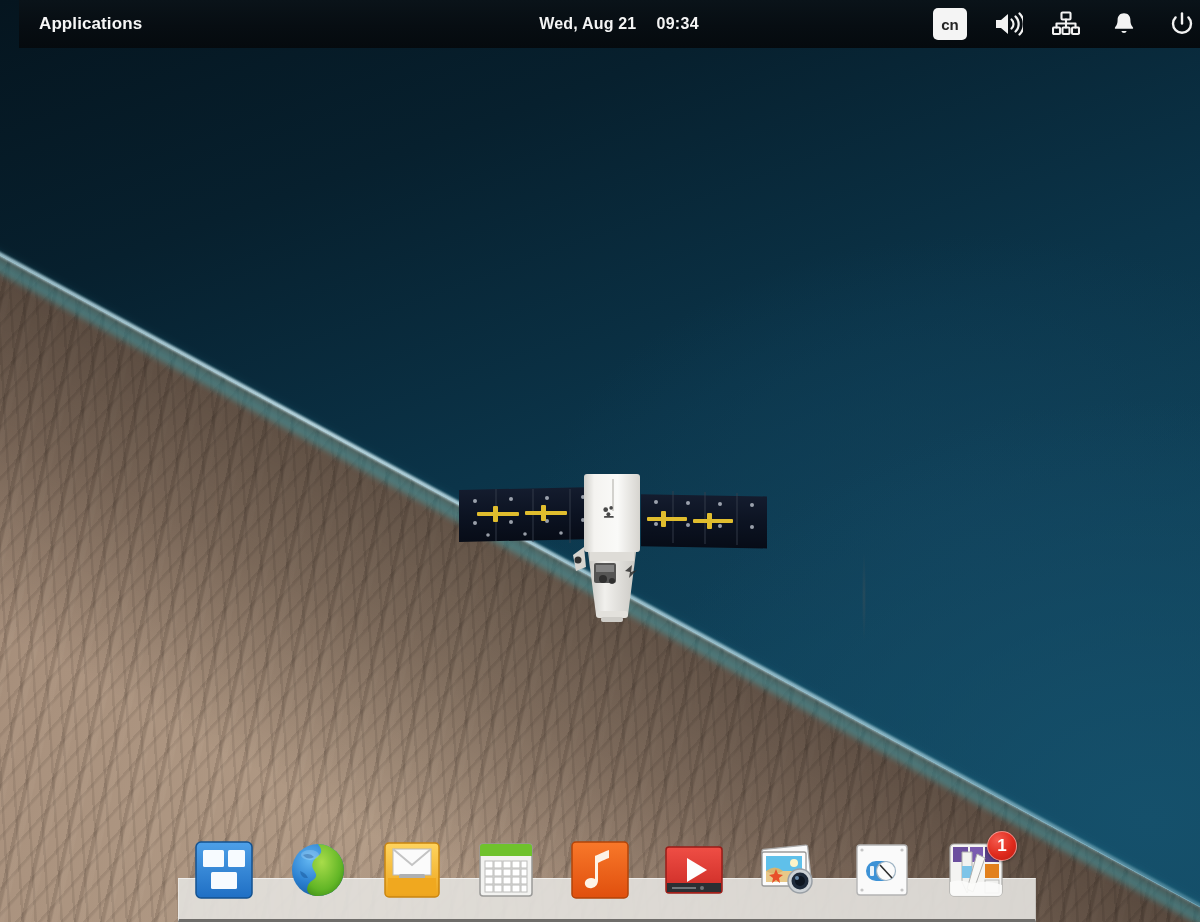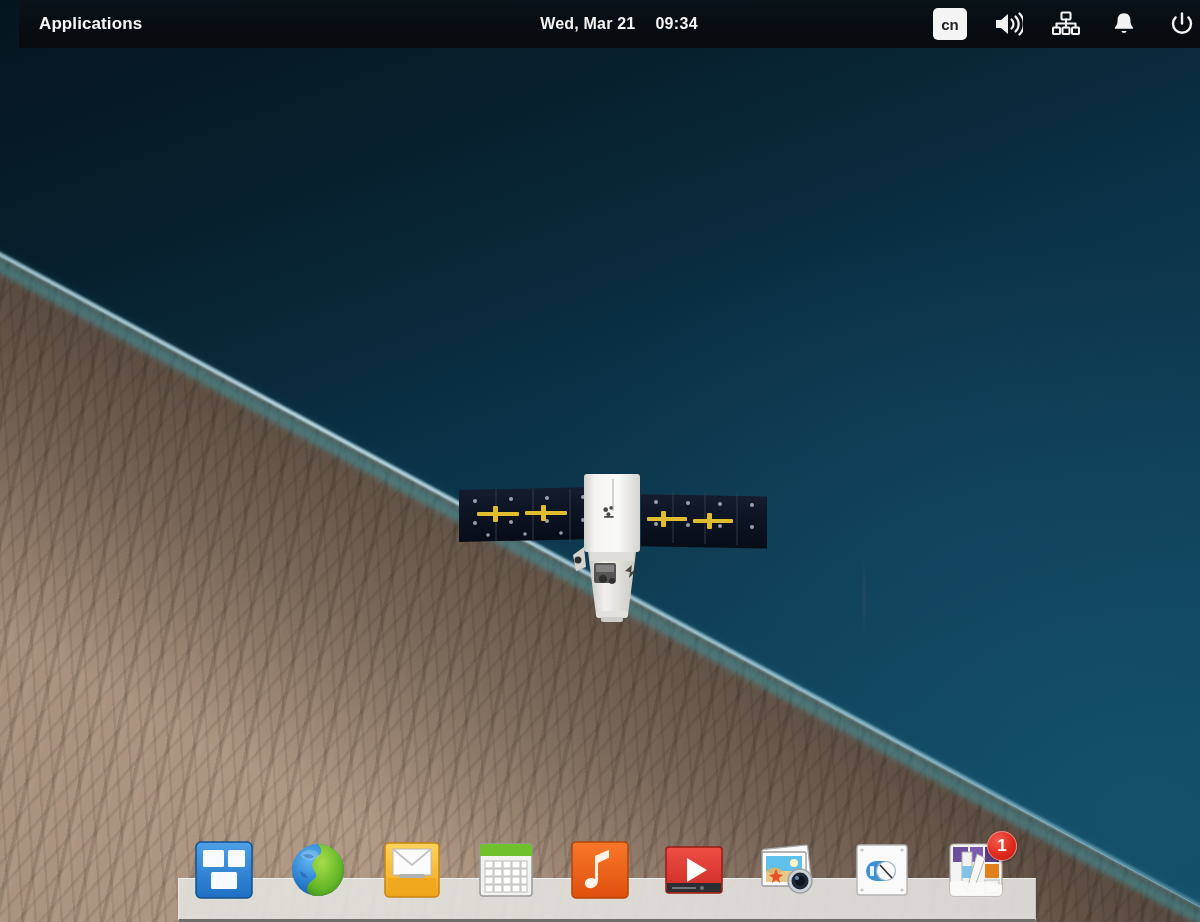--- a/index.html
+++ b/index.html
@@ -312,21 +312,21 @@
       <path d="M170 116 l7 -6 -1 7 6 -2 -8 8 1 -6 z" fill="#2d2d2d" opacity=".85"></path>
     </g>
   </svg>
 </div>
 
 <div id="top-panel">
 
   <div id="applications-button">Applications</div>
 
   <div id="clock">
-    <span class="date">Wed, Mar 21</span><span class="time">09:34</span>
+    <span class="date">Wed, Aug 21</span><span class="time">09:34</span>
   </div>
 
   <div id="tray">
 
     <div class="tray-item">
       <div class="kbd-indicator">cn</div>
     </div>
 
     <div class="tray-item">
       <svg width="30" height="26" viewBox="0 0 30 26" fill="none">

